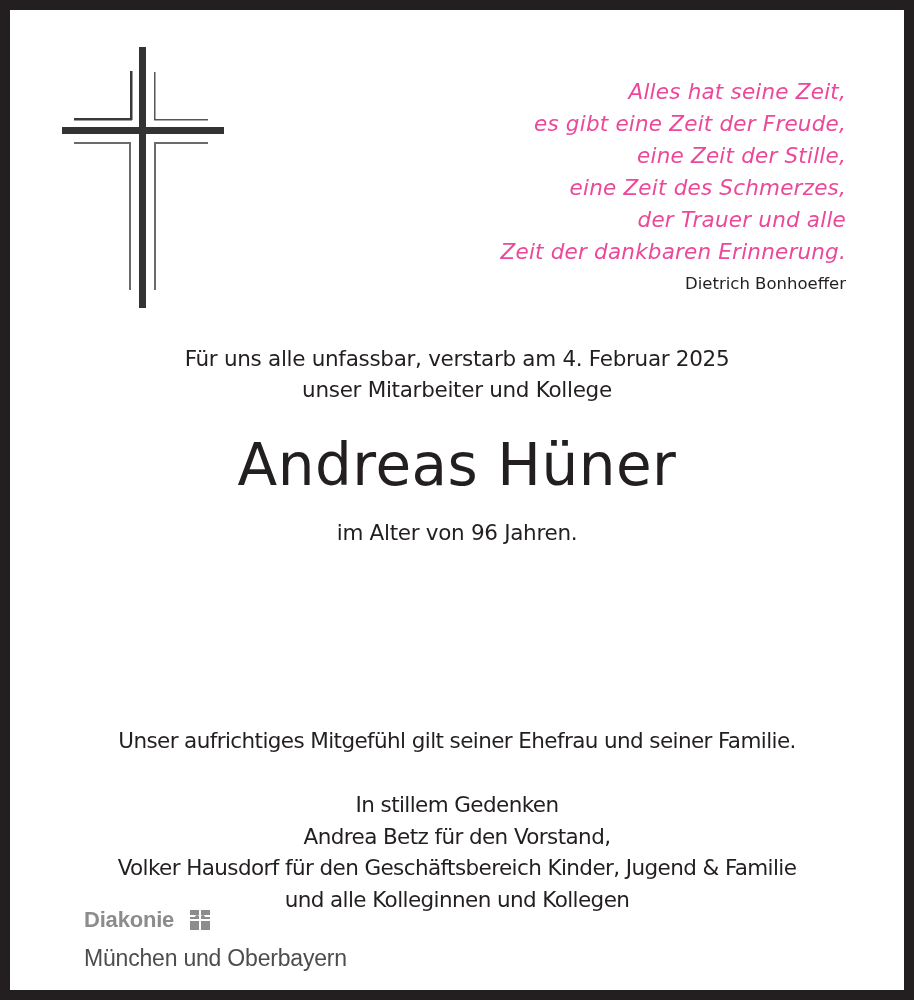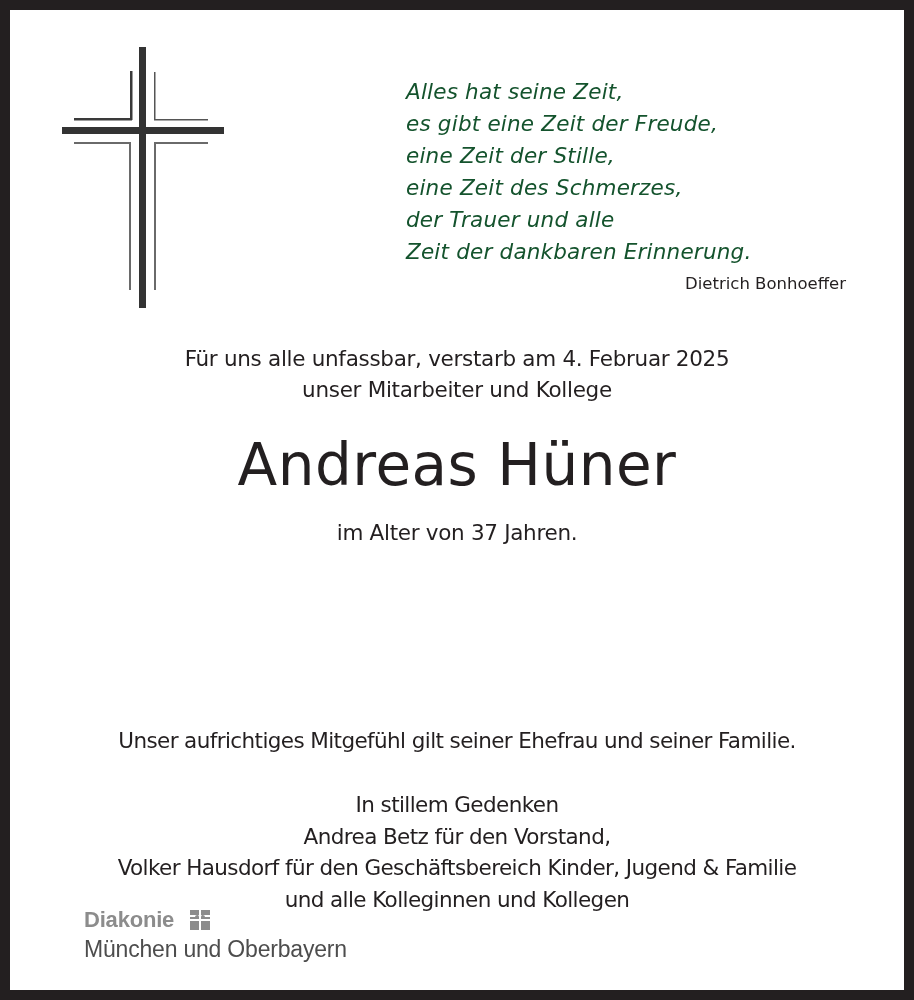--- a/index.html
+++ b/index.html
@@ -4,22 +4,22 @@
 <style>
   html, body { margin: 0; padding: 0; background: #ffffff; }
   body { width: 914px; height: 1000px; position: relative; overflow: hidden; }
   .frame {
     position: absolute; left: 0; top: 0; width: 914px; height: 1000px;
     box-sizing: border-box; border: 10px solid #231f20; background: #ffffff;
   }
   .cross { position: absolute; left: 0; top: 0; width: 300px; height: 330px; }
   .quote {
     position: absolute; right: 58px; top: 66px; width: 440px;
-    text-align: left; font-family: "DejaVu Sans", sans-serif; font-style: italic;
-    font-size: 21.5px; line-height: 32px; color: #14532d; letter-spacing: 0.2px;
+    text-align: right; font-family: "DejaVu Sans", sans-serif; font-style: italic;
+    font-size: 21.5px; line-height: 32px; color: #ec4899; letter-spacing: 0.2px;
   }
   .quote .line { display: block; white-space: nowrap; }
   .quote-author {
     position: absolute; right: 58px; top: 264px; text-align: right;
     font-family: "DejaVu Sans", sans-serif; font-size: 16.5px; color: #231f20;
     white-space: nowrap;
   }
   .block {
     position: absolute; left: 10px; right: 10px; text-align: center;
     font-family: "DejaVu Sans", sans-serif; color: #231f20; white-space: nowrap;
@@ -33,21 +33,21 @@
   .line { display: block; }
   .logo { position: absolute; left: 74px; top: 896px; }
   .logo-top { display: flex; align-items: center; gap: 16px; height: 28px; }
   .logo-brand {
     font-family: "Liberation Sans", sans-serif; font-weight: bold; font-size: 22px;
     color: #8c8c8c; letter-spacing: -0.2px;
   }
   .logo-mark { width: 20px; height: 20px; display: inline-block; }
   .logo-sub {
     font-family: "Liberation Sans", sans-serif; font-size: 23px; color: #4d4d4d;
-    letter-spacing: -0.2px; margin-top: 2px; white-space: nowrap;
+    letter-spacing: -0.2px; margin-top: 11px; white-space: nowrap;
   }
 </style>
 </head>
 <body>
 
 <div class="frame">
 
   <svg class="cross" viewBox="0 0 300 330" xmlns="http://www.w3.org/2000/svg">
 
     <rect x="129" y="37" width="7" height="261" fill="#333333"></rect>
@@ -77,21 +77,21 @@
   </div>
   <div class="quote-author">Dietrich Bonhoeffer</div>
 
   <div class="block intro">
     <span class="line">Für uns alle unfassbar, verstarb am 4. Februar 2025</span>
     <span class="line">unser Mitarbeiter und Kollege</span>
   </div>
 
   <div class="block name">Andreas Hüner</div>
 
-  <div class="block age">im Alter von 37 Jahren.</div>
+  <div class="block age">im Alter von 96 Jahren.</div>
 
 
   <div class="block sympathy">Unser aufrichtiges Mitgefühl gilt seiner Ehefrau und seiner Familie.</div>
 
   <div class="block closing">
     <span class="line">In stillem Gedenken</span>
     <span class="line">Andrea Betz für den Vorstand,</span>
     <span class="line">Volker Hausdorf für den Geschäftsbereich Kinder, Jugend &amp; Familie</span>
     <span class="line">und alle Kolleginnen und Kollegen</span>
   </div>

